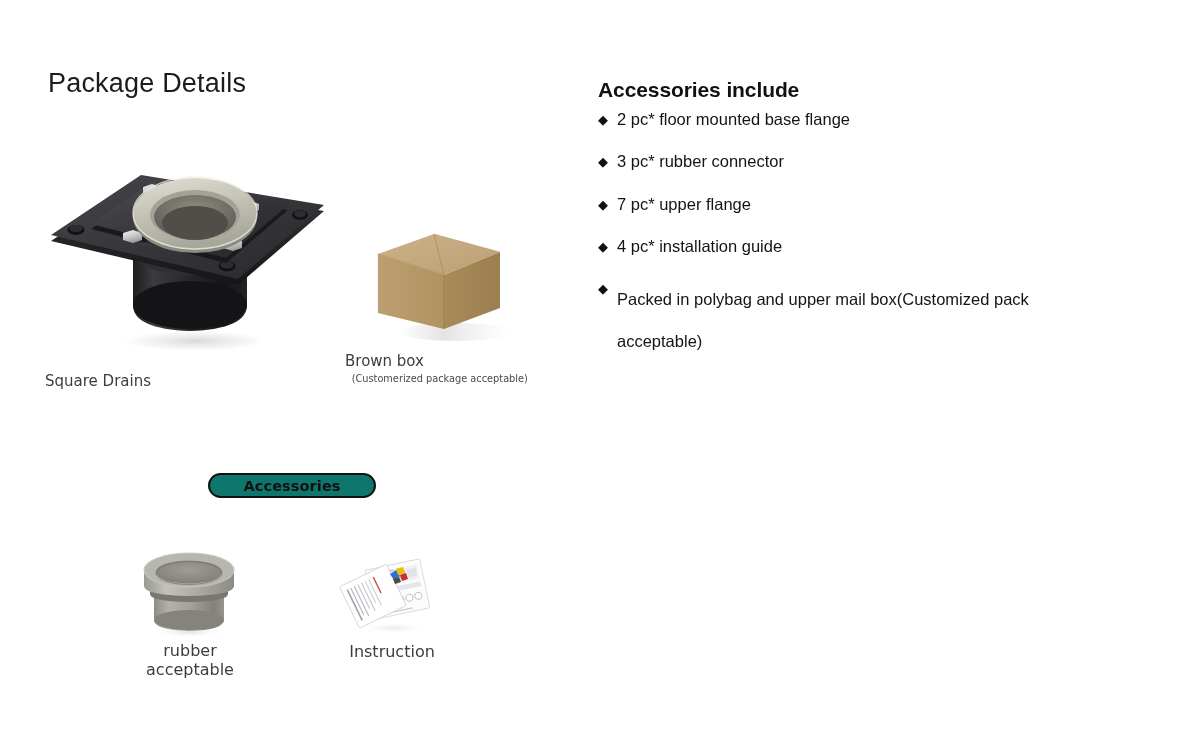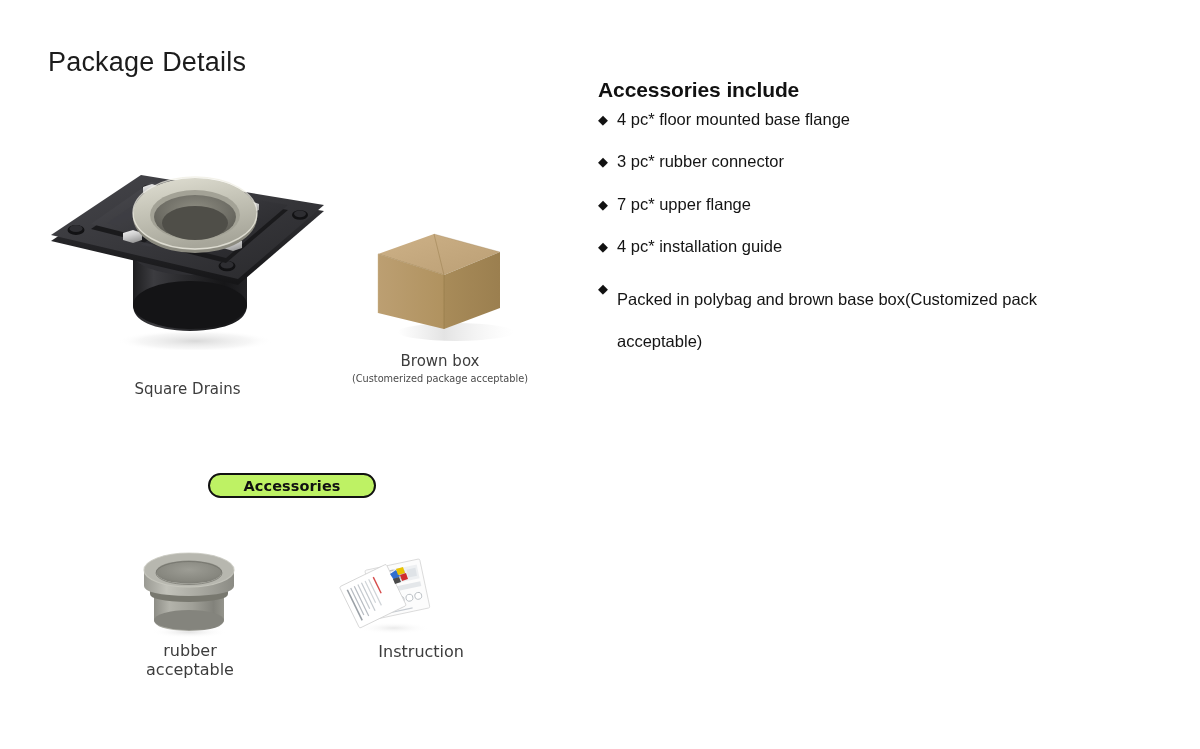--- a/index.html
+++ b/index.html
@@ -14,21 +14,21 @@
   body {
     font-family: "Liberation Sans", sans-serif;
     color: #1a1a1a;
     position: relative;
   }
 
   
   .page-title {
     position: absolute;
     left: 48px;
-    top: 47px;
+    top: 68px;
     font-size: 27px;
     font-weight: 400;
     letter-spacing: 0.2px;
     color: #1c1c1c;
     white-space: nowrap;
   }
 
   
   .left-col {
     position: absolute;
@@ -48,23 +48,23 @@
   }
 
   .drain-art {
     position: absolute;
     inset: 0;
   }
 
   .drain-caption {
     position: absolute;
     left: 45px;
-    top: 380px;
+    top: 372px;
     width: 285px;
-    text-align: center;
+    text-align: left;
     font-size: 15px;
     color: #3d3d3d;
     font-family: "DejaVu Sans", sans-serif;
   }
 
   
   .box-figure {
     position: absolute;
     left: 360px;
     top: 228px;
@@ -72,21 +72,20 @@
     height: 122px;
   }
 
   .box-art { position: absolute; inset: 0; }
 
   .box-caption {
     position: absolute;
     left: 345px;
     top: 352px;
     width: 190px;
-    text-align: center;
   }
   .box-caption .main {
     font-size: 15px;
     color: #3d3d3d;
     font-family: "DejaVu Sans", sans-serif;
     display: block;
     line-height: 1.25;
   }
   .box-caption .sub {
     font-size: 10.5px;
@@ -103,21 +102,21 @@
     position: absolute;
     left: 208px;
     top: 473px;
     width: 168px;
     height: 25px;
     border: 2px solid #111;
     border-radius: 14px;
     display: flex;
     align-items: center;
     justify-content: center;
-    background: #bef264;
+    background: #0f766e;
   }
   .accessories-pill span {
     font-size: 14.5px;
     font-weight: 700;
     color: #111;
     font-family: "DejaVu Sans", sans-serif;
     letter-spacing: 0.1px;
   }
 
   
@@ -150,21 +149,21 @@
     width: 112px;
     height: 86px;
   }
   .instr-art { position: absolute; inset: 0; }
 
   .instr-caption {
     position: absolute;
     left: 320px;
     top: 642px;
     width: 144px;
-    text-align: right;
+    text-align: center;
     font-size: 16px;
     color: #3d3d3d;
     font-family: "DejaVu Sans", sans-serif;
   }
 
   
   .right-col {
     position: absolute;
     left: 598px;
     top: 78px;
@@ -453,37 +452,37 @@
 </div>
 
 <div class="right-col">
 
   <div class="right-heading">Accessories include</div>
 
   <ul class="acc-list">
 
     <li class="acc-item">
       <span class="acc-bullet">◆</span>
-      <span class="acc-text">4 pc* floor mounted base flange</span>
+      <span class="acc-text">2 pc* floor mounted base flange</span>
     </li>
 
     <li class="acc-item">
       <span class="acc-bullet">◆</span>
       <span class="acc-text">3 pc* rubber connector</span>
     </li>
 
     <li class="acc-item">
       <span class="acc-bullet">◆</span>
       <span class="acc-text">7 pc* upper flange</span>
     </li>
 
     <li class="acc-item">
       <span class="acc-bullet">◆</span>
       <span class="acc-text">4 pc* installation guide</span>
     </li>
 
     <li class="acc-item wrap">
       <span class="acc-bullet">◆</span>
-      <span class="acc-text">Packed in polybag and brown base box(Customized pack acceptable)</span>
+      <span class="acc-text">Packed in polybag and upper mail box(Customized pack acceptable)</span>
     </li>
 
   </ul>
 </div>
 
 </body></html>

